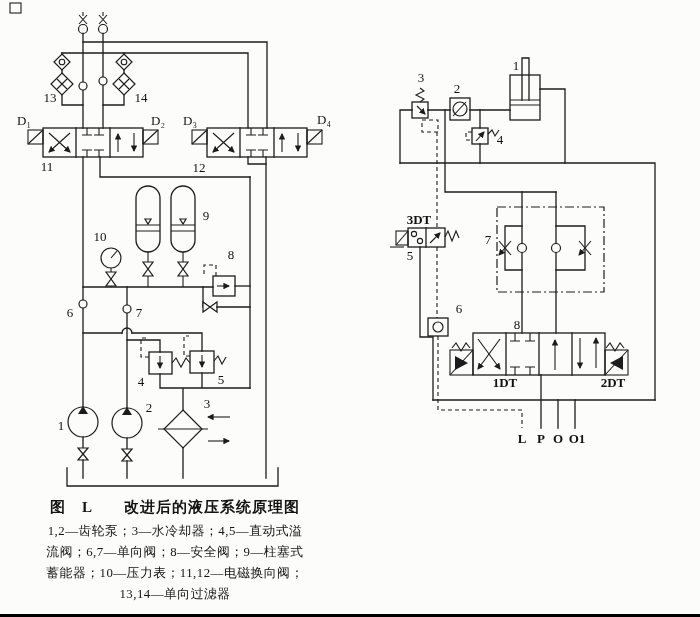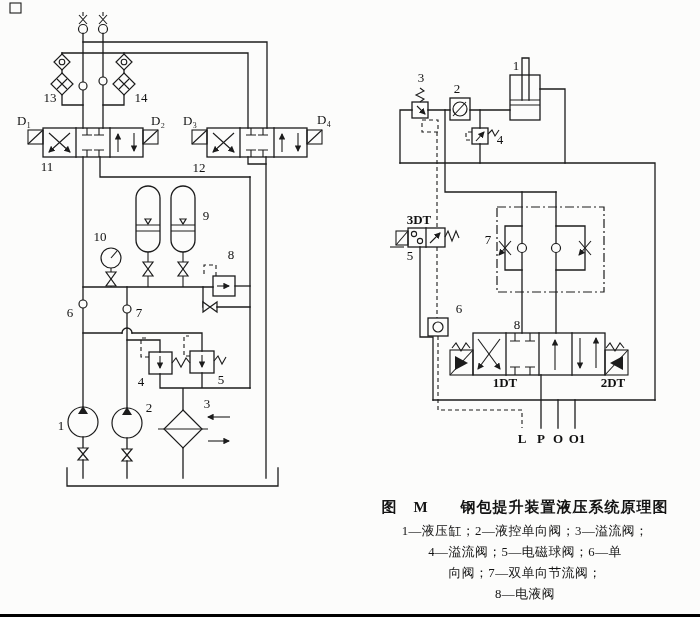--- a/index.html
+++ b/index.html
@@ -311,23 +311,23 @@
     <text x="517" y="329" class="lab" text-anchor="middle">8</text>
     <text x="505" y="387" class="labB" text-anchor="middle">1DT</text>
     <text x="613" y="387" class="labB" text-anchor="middle">2DT</text>
     <text x="522" y="443" class="labB" text-anchor="middle">L</text>
     <text x="541" y="443" class="labB" text-anchor="middle">P</text>
     <text x="558" y="443" class="labB" text-anchor="middle">O</text>
     <text x="577" y="443" class="labB" text-anchor="middle">O1</text>
   </g>
 </svg>
 
-
-<div class="caption" style="left:360px;top:498px;width:330px;">
-  <div class="cap-title">图　M　　钢包提升装置液压系统原理图</div>
-  <div class="cap-line">1—液压缸；2—液控单向阀；3—溢流阀；</div>
-  <div class="cap-line">4—溢流阀；5—电磁球阀；6—单</div>
-  <div class="cap-line">向阀；7—双单向节流阀；</div>
-  <div class="cap-line">8—电液阀</div>
+<div class="caption" style="left:8px;top:498px;width:334px;">
+  <div class="cap-title">图　L　　改进后的液压系统原理图</div>
+  <div class="cap-line">1,2—齿轮泵；3—水冷却器；4,5—直动式溢</div>
+  <div class="cap-line">流阀；6,7—单向阀；8—安全阀；9—柱塞式</div>
+  <div class="cap-line">蓄能器；10—压力表；11,12—电磁换向阀；</div>
+  <div class="cap-line">13,14—单向过滤器</div>
 </div>
+
 
 <div class="bottom-rule"></div>
 </div>
 
 </body></html>

